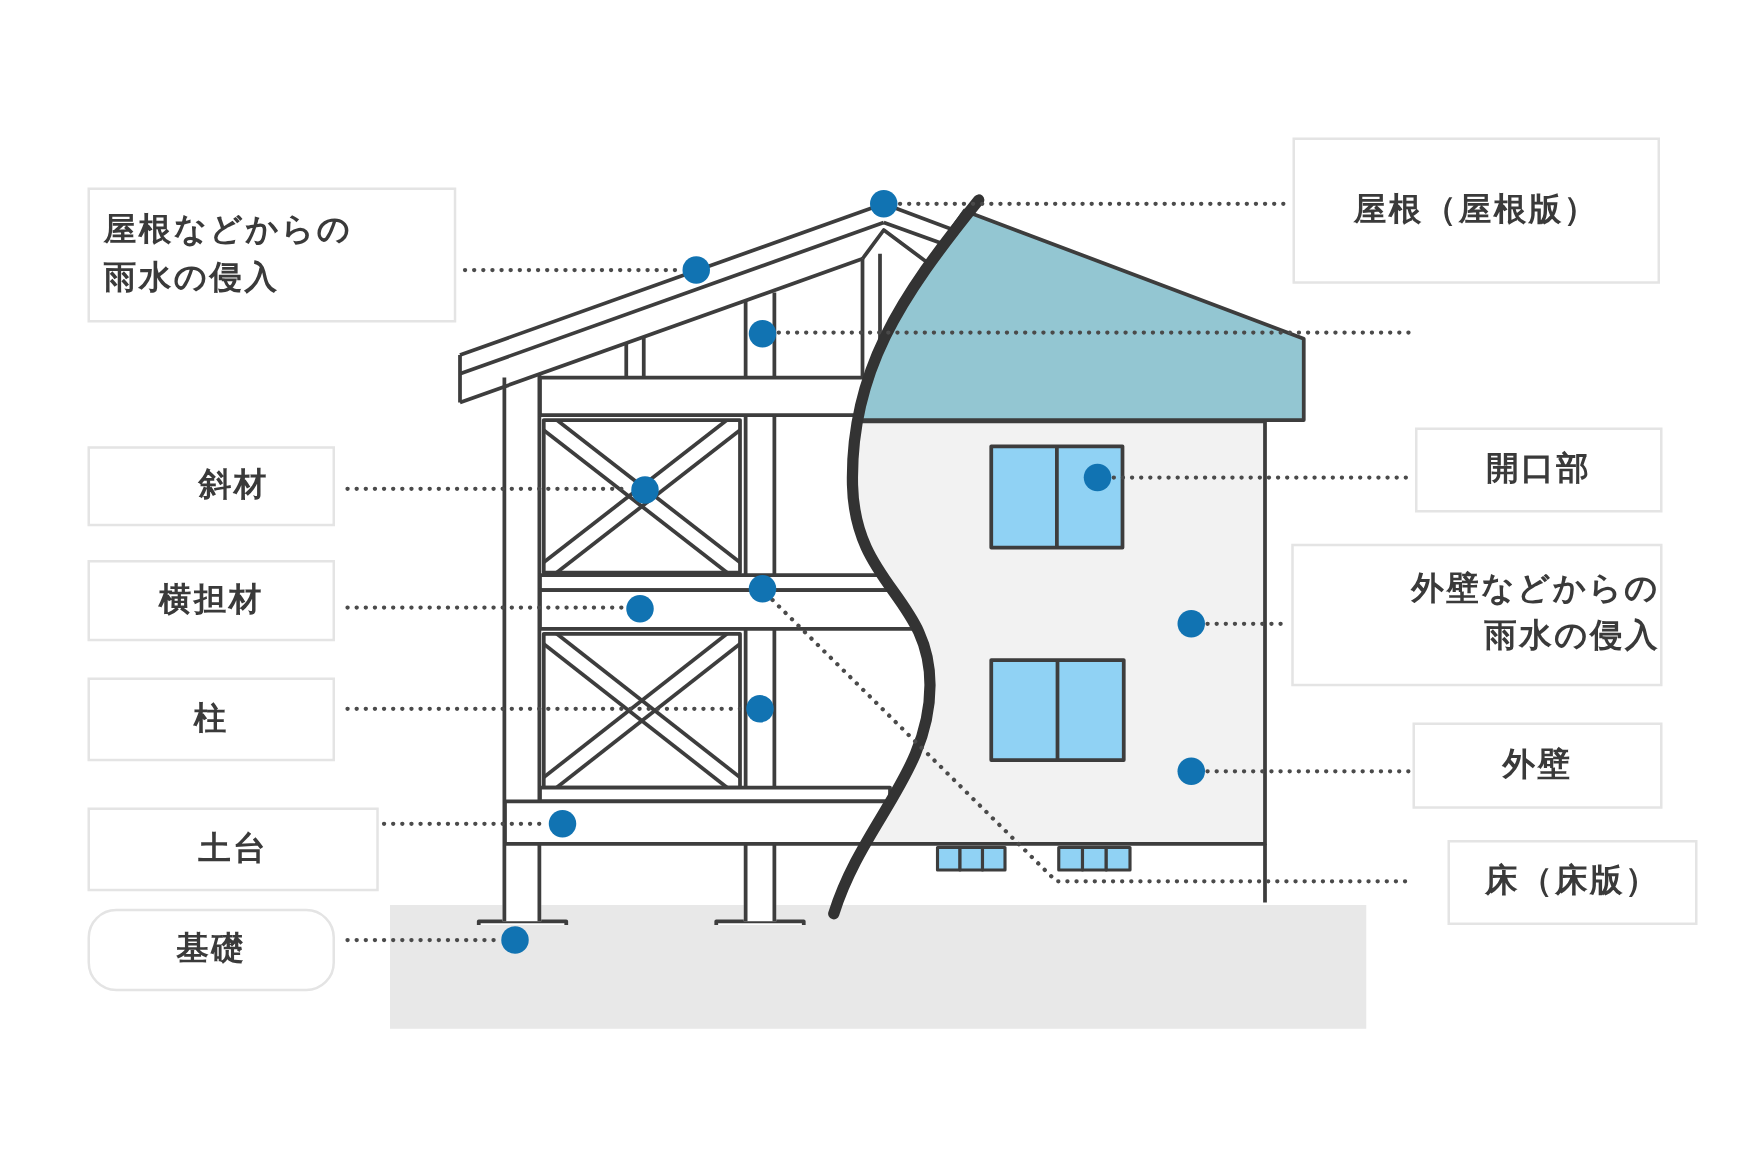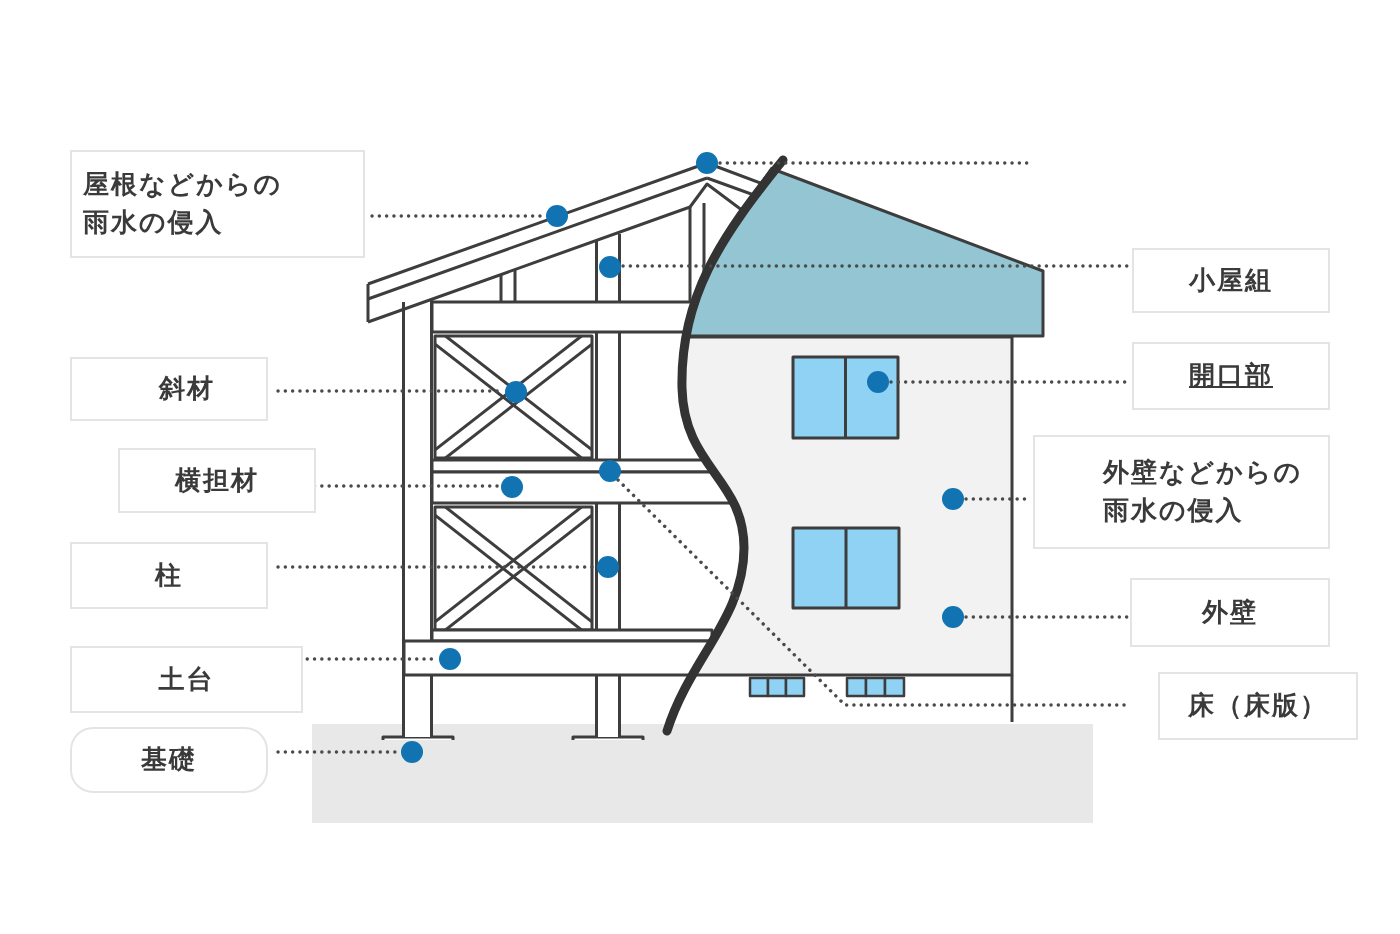--- a/index.html
+++ b/index.html
@@ -9,21 +9,21 @@
   }
   #art{position:absolute;left:0;top:0;}
   .lbl{
     position:absolute;box-sizing:border-box;background:#ffffff;
     border:2px solid #e4e4e4;color:#3a3a3a;
     font-size:26px;font-weight:600;letter-spacing:2px;line-height:1.45;
     display:flex;align-items:center;justify-content:center;
     white-space:pre-line;text-align:center;
   }
   .lbl.align-left{justify-content:flex-start;text-align:left;padding-left:11px;}
-  .lbl.align-right{justify-content:flex-end;text-align:left;padding-right:26px;}
+  .lbl.align-right{justify-content:flex-end;text-align:right;font-family:Liberation Mono, monospace;}
 </style>
 </head>
 <body>
 
 <div id="stage">
 
   <svg id="art" width="1400" height="934" viewBox="0 0 1400 934">
     <defs>
       <clipPath id="clipRight">
         <path d="M783 150 C720 238 680 298 682 388 C684 468 744 478 744 548 C744 618 690 658 667 731 L667 740 L1120 740 L1120 150 Z"></path>
@@ -150,25 +150,25 @@
       <circle cx="412" cy="752" r="11"></circle>
       <circle cx="878" cy="382" r="11"></circle>
       <circle cx="953" cy="499" r="11"></circle>
       <circle cx="953" cy="617" r="11"></circle>
     </g>
   </svg>
 
   <div class="lbl align-left" style="left:70px;top:150px;width:295px;height:108px;">屋根などからの
 雨水の侵入</div>
   <div class="lbl" style="left:70px;top:357px;width:198px;height:64px;padding-left:36px;">斜材</div>
-  <div class="lbl" style="left:70px;top:448px;width:198px;height:65px;margin-left:48px;">横担材</div>
+  <div class="lbl" style="left:70px;top:448px;width:198px;height:65px;">横担材</div>
   <div class="lbl" style="left:70px;top:542px;width:198px;height:67px;">柱</div>
   <div class="lbl" style="left:70px;top:646px;width:233px;height:67px;">土台</div>
   <div class="lbl" style="left:70px;top:727px;width:198px;height:66px;border-radius:23px;">基礎</div>
 
-  <div class="lbl" style="left:1132px;top:248px;width:198px;height:65px;">小屋組</div>
-  <div class="lbl" style="left:1132px;top:342px;width:198px;height:68px;text-decoration:underline;">開口部</div>
+  <div class="lbl" style="left:1034px;top:110px;width:294px;height:117px;">屋根（屋根版）</div>
+  <div class="lbl" style="left:1132px;top:342px;width:198px;height:68px;">開口部</div>
   <div class="lbl align-right" style="left:1033px;top:435px;width:297px;height:114px;">外壁などからの
 雨水の侵入</div>
   <div class="lbl" style="left:1130px;top:578px;width:200px;height:69px;text-align:center;">外壁</div>
   <div class="lbl" style="left:1158px;top:672px;width:200px;height:68px;">床（床版）</div>
 
 </div>
 
 </body></html>

